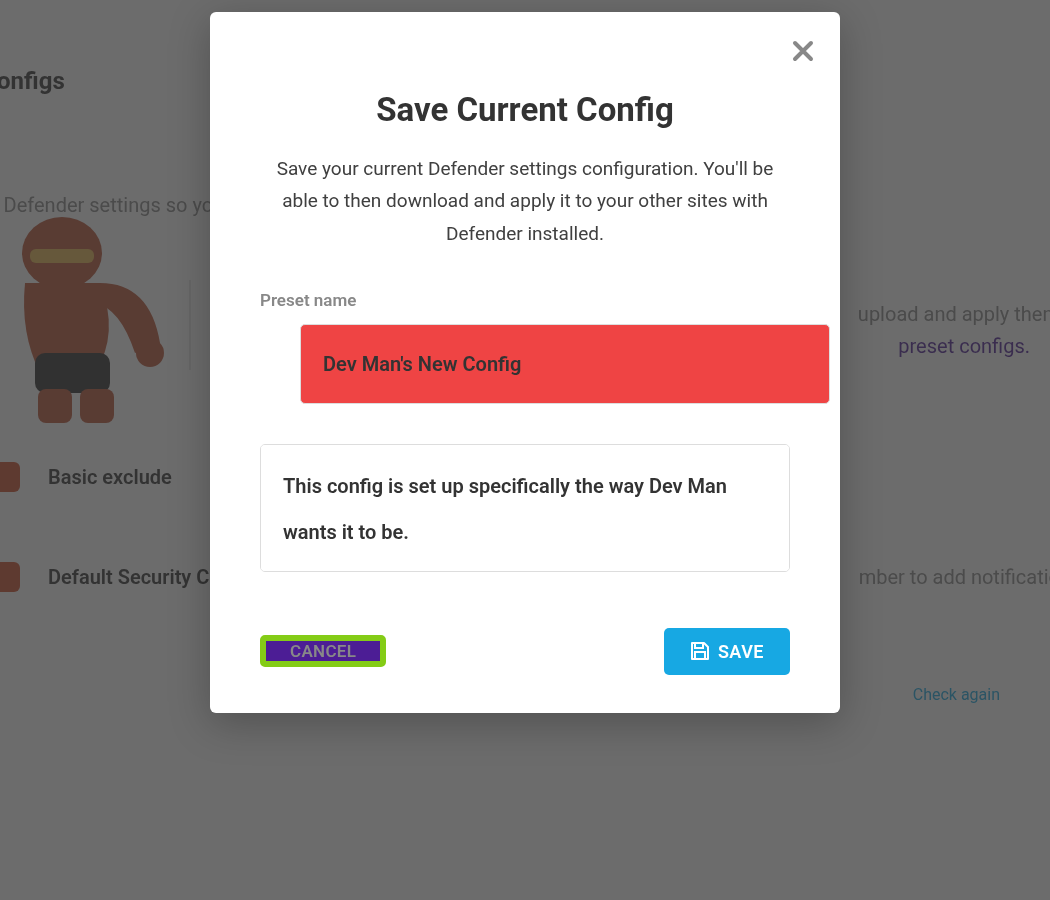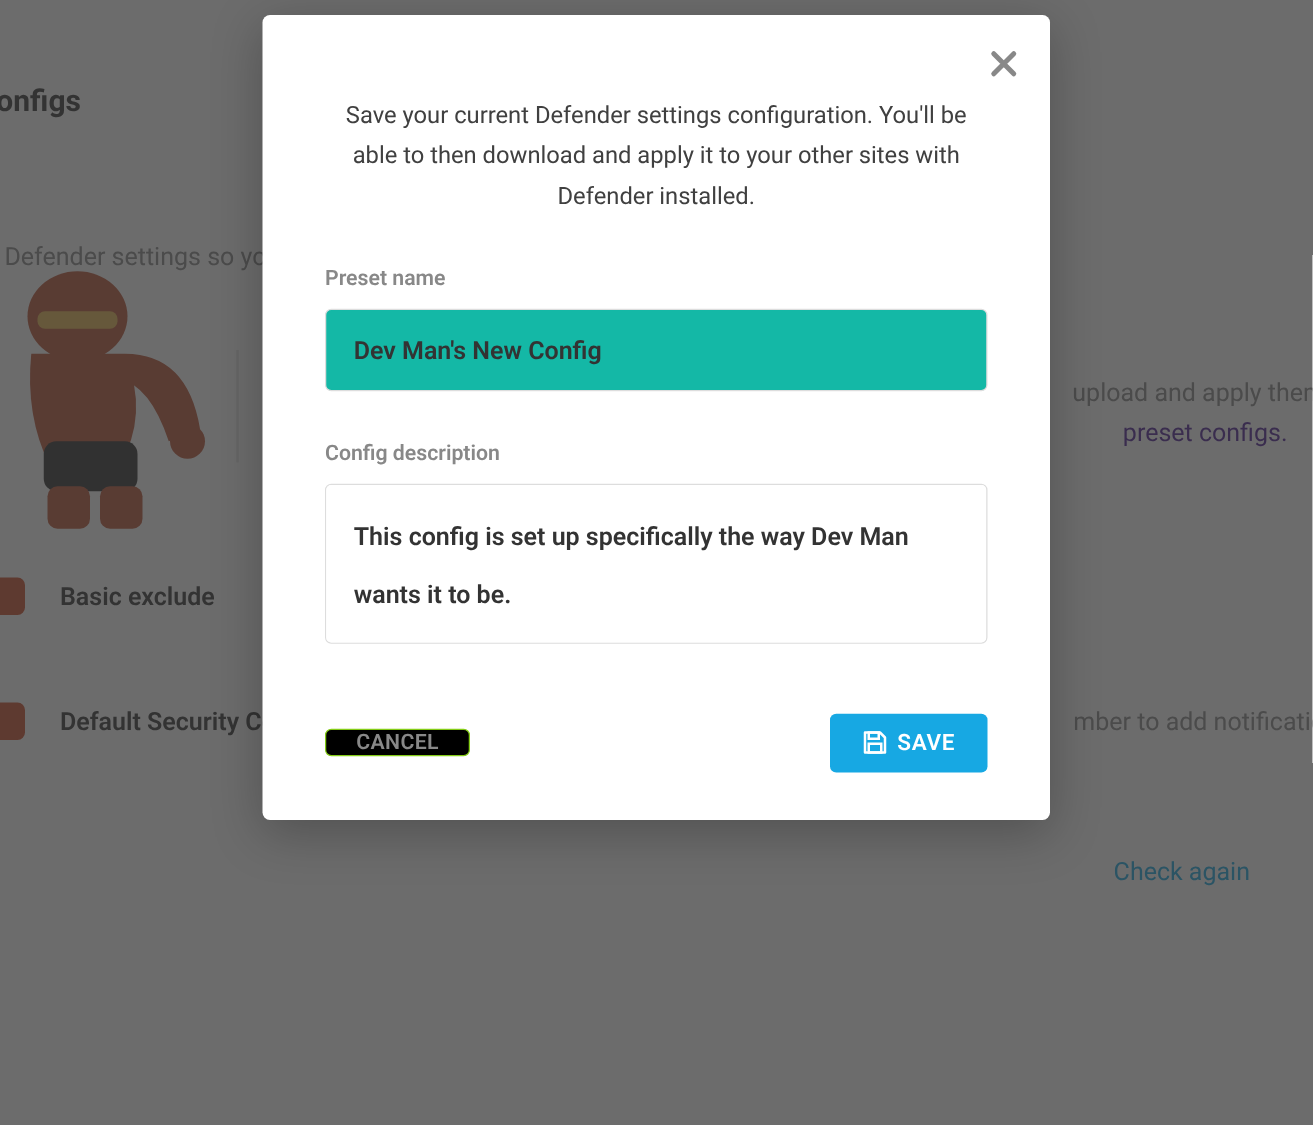--- a/index.html
+++ b/index.html
@@ -91,21 +91,21 @@
     top: 565px;
     right: -10px;
     font-size: 20px;
     color: #888;
     white-space: nowrap;
   }
   .check-again {
     position: absolute;
     top: 685px;
     right: 50px;
-    font-size: 20px;
+    font-size: 16px;
     color: #17a8e3;
     white-space: nowrap;
   }
   .overlay {
     position: absolute;
     inset: 0;
     background: rgba(51,51,51,0.72);
   }
 
   
@@ -146,30 +146,31 @@
     margin-top: 40px;
   }
   .field-label {
     font-size: 17px;
     font-weight: 600;
     color: #888;
     margin-bottom: 14px;
   }
   .field input {
     width: 100%;
-    height: 66px;
+    height: 80px;
     border: 1px solid #ddd;
-    background: #14b8a6;
+    background: #ef4444;
     border-radius: 5px;
     padding: 0 22px;
     font-size: 20px;
     font-weight: 600;
     color: #333;
     outline: none;
     font-family: inherit;
+    margin-left: 40px;
   }
   .field textarea {
     width: 100%;
     height: 128px;
     border: 1px solid #ddd;
     background: #fff;
     border-radius: 5px;
     padding: 18px 22px;
     font-size: 20px;
     font-weight: 600;
@@ -185,22 +186,22 @@
     color: #888;
     margin-top: 14px;
   }
   .modal-footer {
     display: flex;
     justify-content: space-between;
     align-items: center;
     margin-top: 52px;
   }
   .btn-cancel {
-    border: 1px solid #84cc16;
-    background: #000000;
+    border: 6px solid #84cc16;
+    background: #4c1d95;
     color: #888;
     font-size: 17px;
     font-weight: 600;
     letter-spacing: 0.3px;
     padding: 0 24px;
     border-radius: 5px;
     cursor: pointer;
     font-family: inherit;
   }
   .btn-save {
@@ -262,29 +263,29 @@
 
   <div class="overlay"></div>
 
   <div class="modal">
     <div class="modal-close">
       <svg width="22" height="22" viewBox="0 0 22 22">
         <path d="M3 3 L19 19 M19 3 L3 19" stroke="#888" stroke-width="4" stroke-linecap="round"></path>
       </svg>
     </div>
 
+    <h2 class="modal-title">Save Current Config</h2>
     <p class="modal-desc">Save your current Defender settings configuration. You'll be able to then download and apply it to your other sites with Defender installed.</p>
 
     <div class="field">
       <div class="field-label">Preset name</div>
       <input type="text" value="Dev Man's New Config" style="">
     </div>
 
     <div class="field">
-      <div class="field-label">Config description</div>
       <textarea style="">This config is set up specifically the way Dev Man wants it to be.</textarea>
     </div>
 
     <div class="modal-footer">
       <button class="btn-cancel">CANCEL</button>
       <button class="btn-save">
         <svg width="20" height="20" viewBox="0 0 20 20">
           <path d="M2 2 H14 L18 6 V18 H2 Z" fill="none" stroke="#fff" stroke-width="2" stroke-linejoin="round"></path>
           <rect x="5" y="2" width="8" height="5" fill="none" stroke="#fff" stroke-width="2"></rect>
           <rect x="5" y="11" width="10" height="7" fill="none" stroke="#fff" stroke-width="2"></rect>

